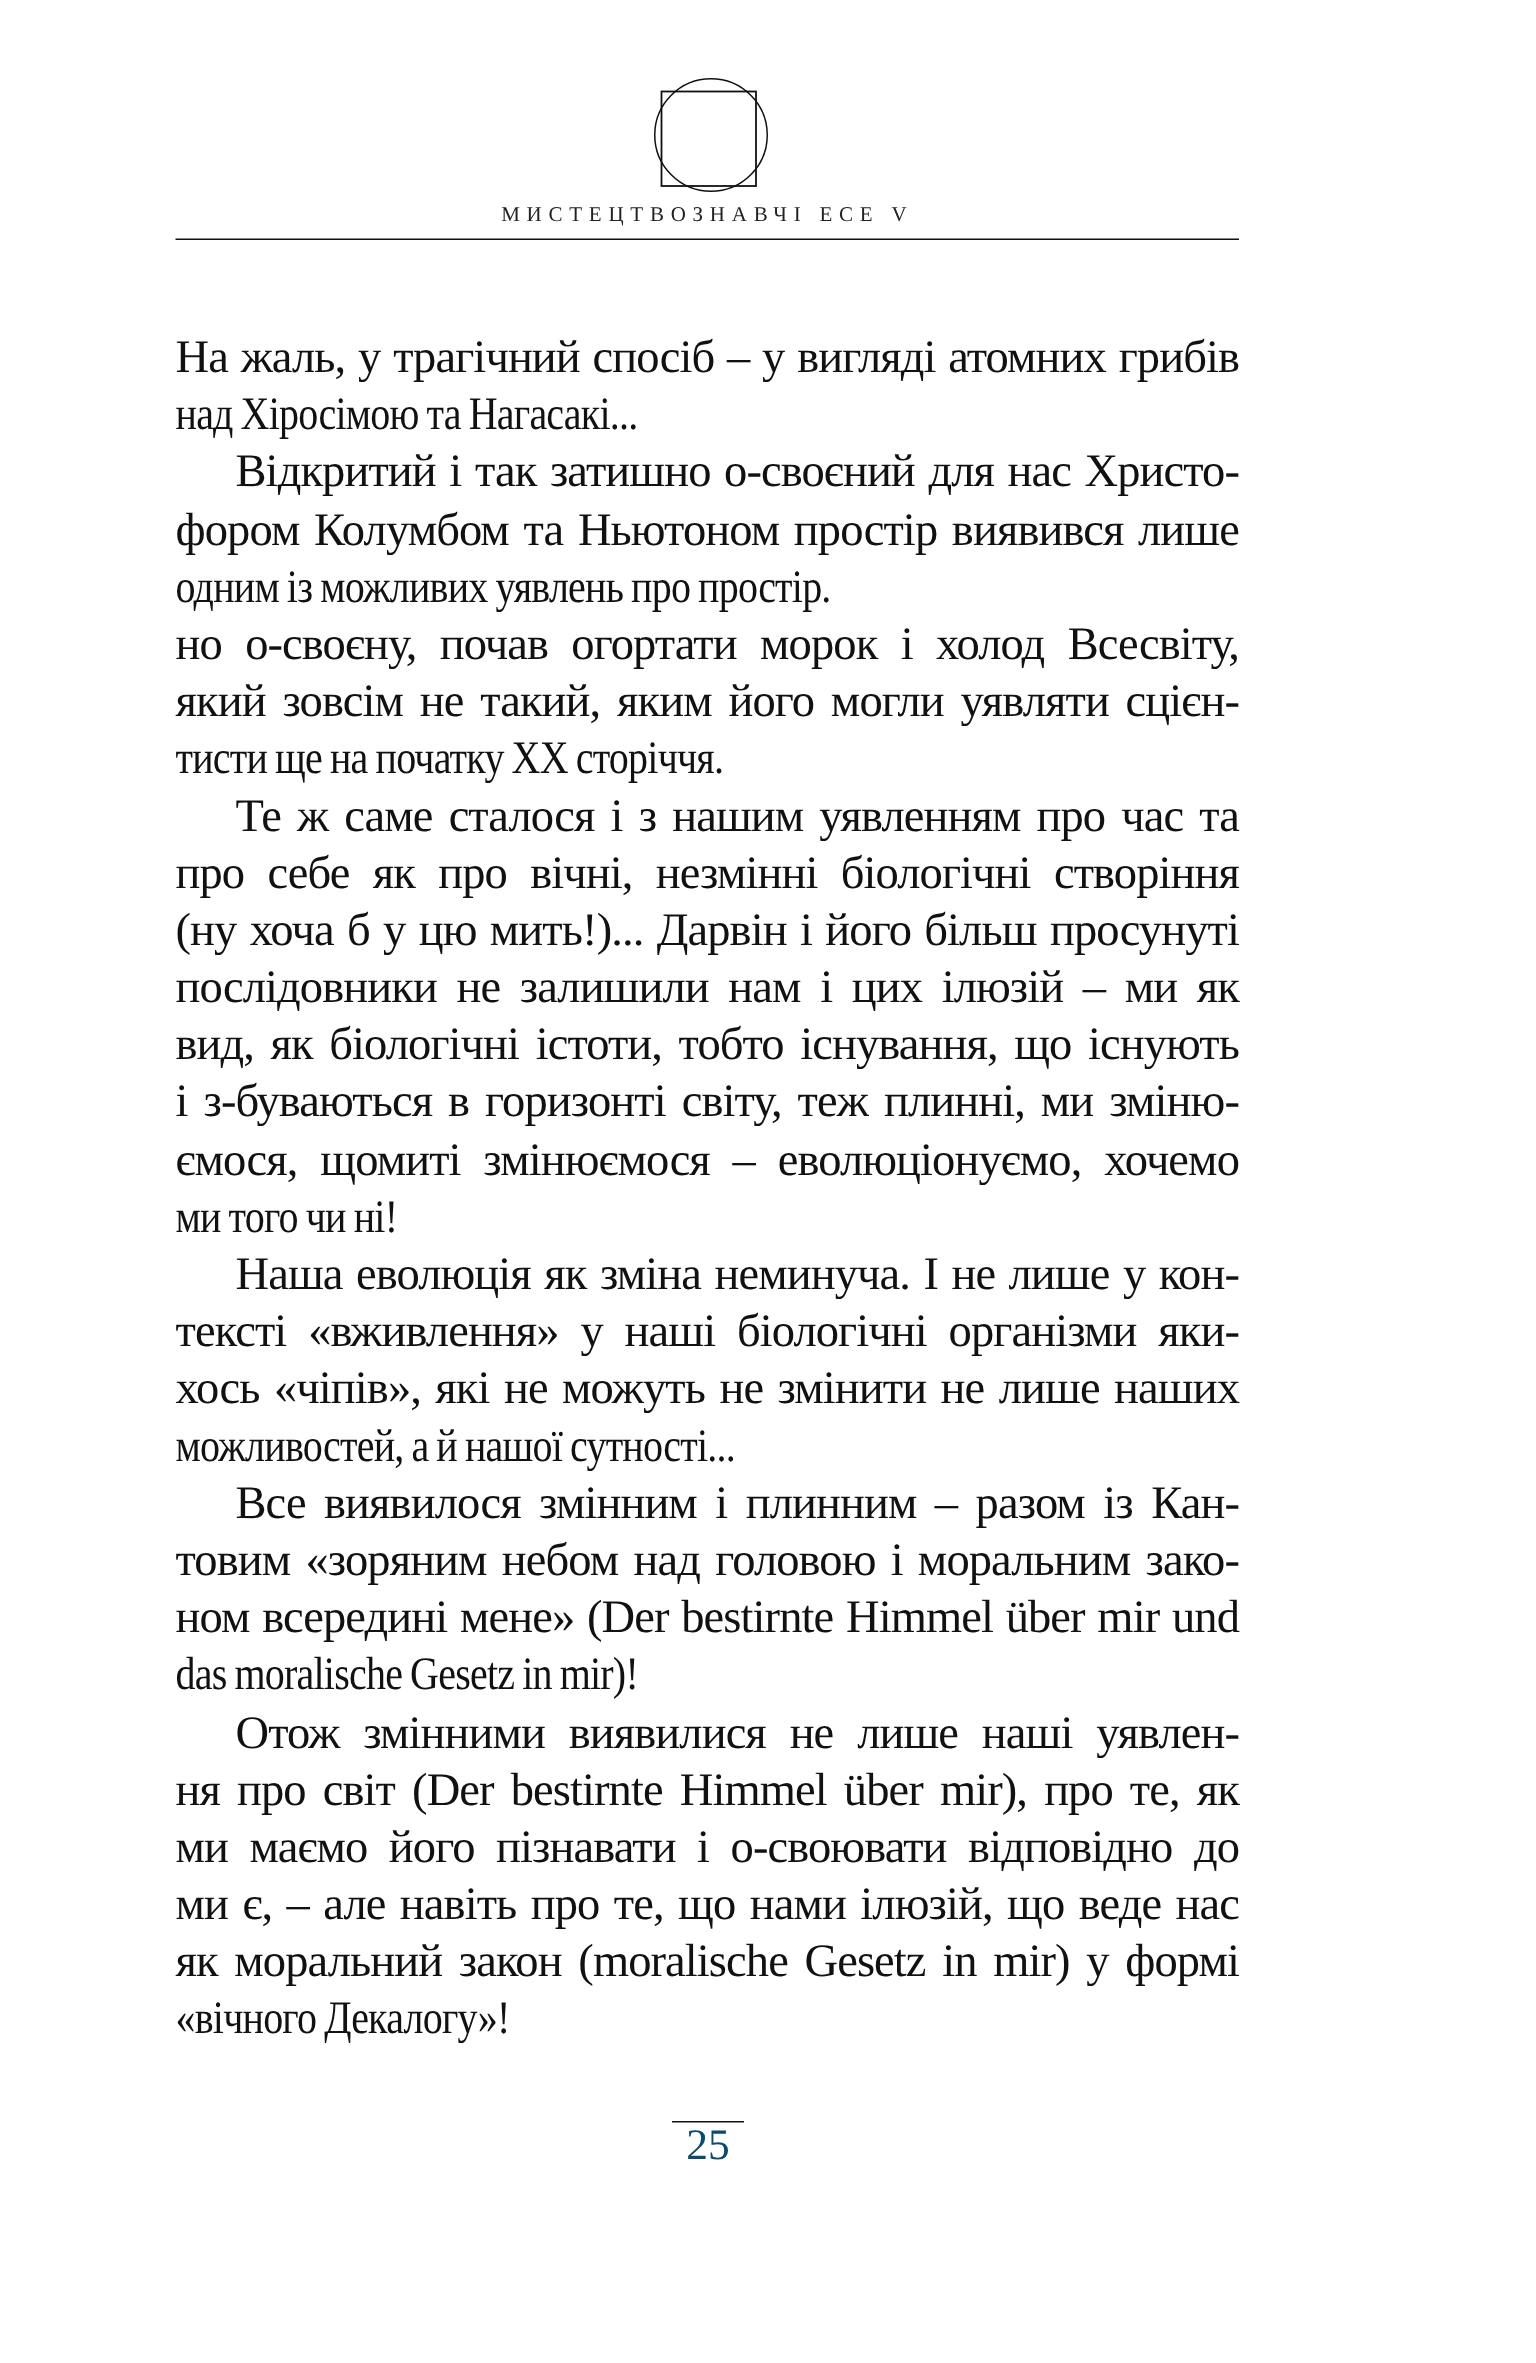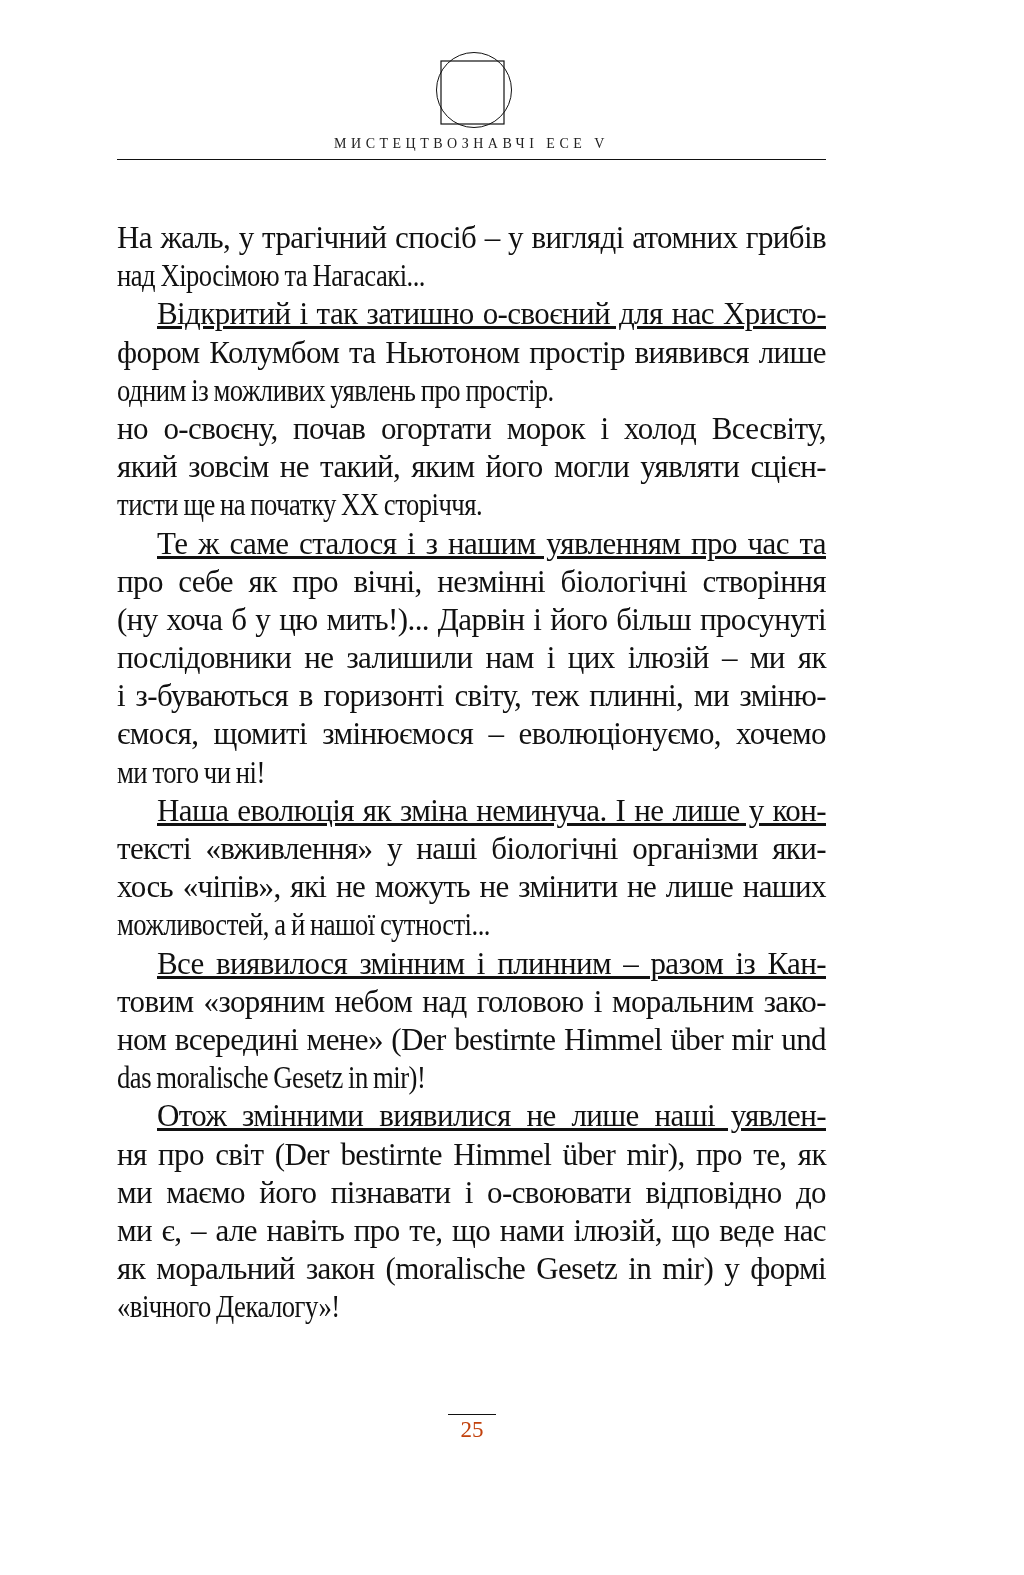--- a/index.html
+++ b/index.html
@@ -53,41 +53,40 @@
       font-size: 31px;
       white-space: nowrap;
       text-align: justify;
       text-align-last: justify;
       transform-origin: left center;
       letter-spacing: -0.6px;
       word-spacing: -1px;
     }
     .line.indent {
       padding-left: 40px;
-      text-decoration: underline;
     }
     .line.last {
       text-align-last: left;
     }
     .folio {
       position: absolute;
       left: 446px;
       top: 1414px;
       width: 52px;
       text-align: center;
     }
     .folio-rule {
       border-top: 1.5px solid #111;
       width: 48px;
       margin: 0 auto;
     }
     .folio-num {
-      font-size: 23px;
+      font-size: 29px;
       line-height: 30px;
-      color: #c2410c;
+      color: #0c4a6e;
     }
   </style>
 </head>
 <body>
 
 <svg class="emblem" viewBox="0 0 80 80">
   <circle cx="40" cy="40" r="37.5" fill="none" stroke="#111" stroke-width="1"></circle>
   <rect x="7" y="11" width="63" height="63" fill="none" stroke="#111" stroke-width="1.2"></rect>
 </svg>
 
@@ -100,20 +99,21 @@
     <div class="line indent">Відкритий і так затишно о-своєний для нас Христо-</div>
     <div class="line">фором Колумбом та Ньютоном простір виявився лише</div>
     <div class="line last" style="transform: scaleX(0.86);">одним із можливих уявлень про простір.</div>
     <div class="line">но о-своєну, почав огортати морок і холод Всесвіту,</div>
     <div class="line">який зовсім не такий, яким його могли уявляти сцієн-</div>
     <div class="line last" style="transform: scaleX(0.86);">тисти ще на початку ХХ сторіччя.</div>
     <div class="line indent">Те ж саме сталося і з нашим уявленням про час та</div>
     <div class="line">про себе як про вічні, незмінні біологічні створіння</div>
     <div class="line">(ну хоча б у цю мить!)... Дарвін і його більш просунуті</div>
     <div class="line">послідовники не залишили нам і цих ілюзій – ми як</div>
+    <div class="line">вид, як біологічні істоти, тобто існування, що існують</div>
     <div class="line">і з-буваються в горизонті світу, теж плинні, ми зміню-</div>
     <div class="line">ємося, щомиті змінюємося – еволюціонуємо, хочемо</div>
     <div class="line last" style="transform: scaleX(0.86);">ми того чи ні!</div>
     <div class="line indent">Наша еволюція як зміна неминуча. І не лише у кон-</div>
     <div class="line">тексті «вживлення» у наші біологічні організми яки-</div>
     <div class="line">хось «чіпів», які не можуть не змінити не лише наших</div>
     <div class="line last" style="transform: scaleX(0.86);">можливостей, а й нашої сутності...</div>
     <div class="line indent">Все виявилося змінним і плинним – разом із Кан-</div>
     <div class="line">товим «зоряним небом над головою і моральним зако-</div>
     <div class="line">ном всередині мене» (Der bestirnte Himmel über mir und</div>

